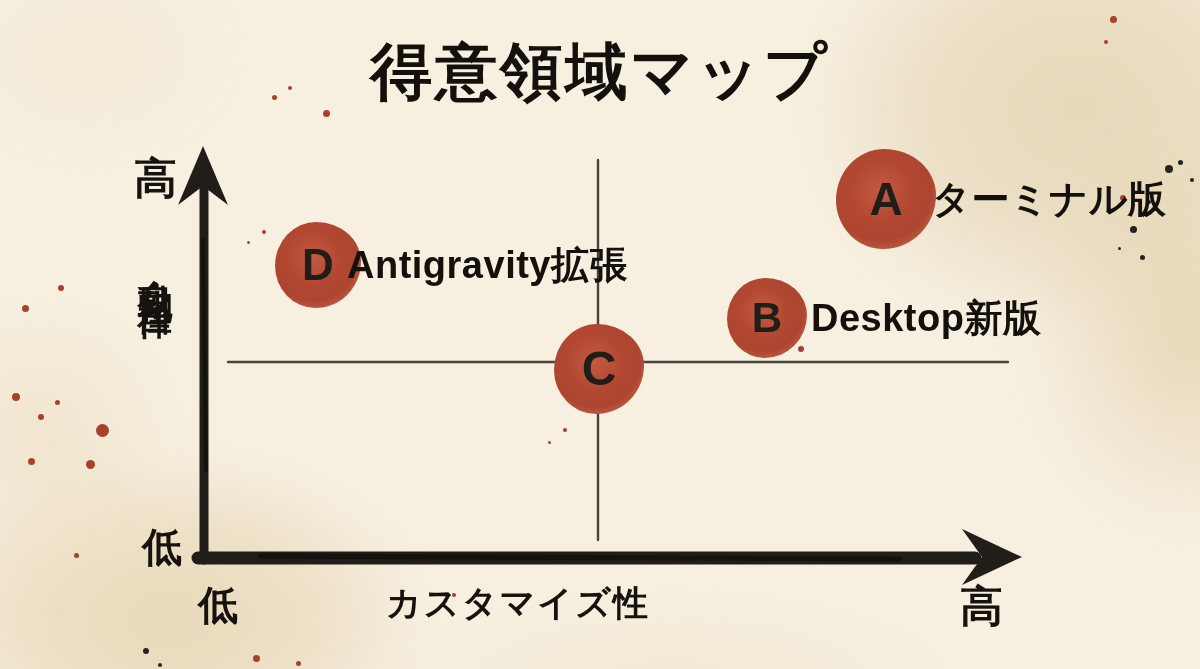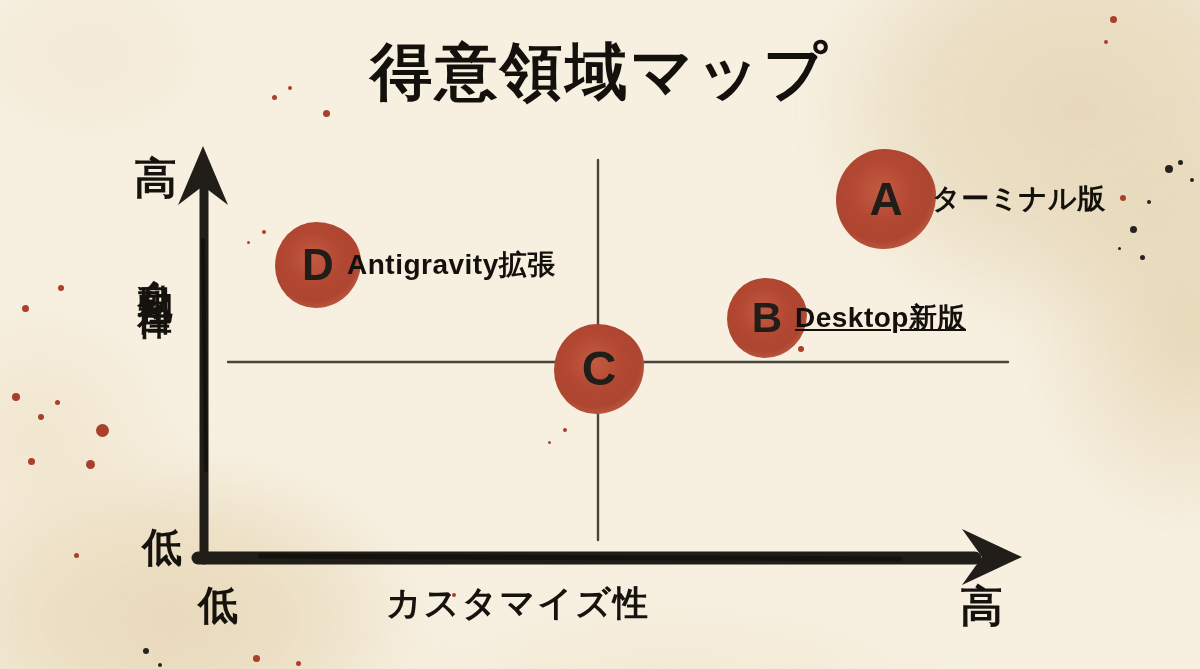--- a/index.html
+++ b/index.html
@@ -52,31 +52,31 @@
     background:radial-gradient(circle at 40% 60%,rgba(206,122,96,.55) 0%,rgba(206,122,96,.25) 55%,rgba(206,122,96,0) 100%);
     border-radius:55% 45% 50% 50% / 48% 55% 45% 52%;
     filter:blur(6px);transform:translate(-7px,9px);
   }
   .letter{
     position:absolute;left:0;top:0;text-align:center;z-index:2;
     font-weight:600;color:#211d18;
   }
   .plabel{
     position:absolute;white-space:nowrap;z-index:2;
-    font-size:28px;font-weight:700;color:#14100c;letter-spacing:.5px;
+    font-size:38px;font-weight:700;color:#14100c;letter-spacing:.5px;
   }
   
   .pA{left:836px;top:149px;width:100px;height:100px;}
   .pA .blob{width:100px;height:100px;}
   .pA .letter{width:100px;line-height:100px;font-size:46px;}
   .pA .plabel{left:96px;top:50%;transform:translateY(-50%);}
   .pB{left:727px;top:278px;width:80px;height:80px;}
   .pB .blob{width:80px;height:80px;}
   .pB .letter{width:80px;line-height:80px;font-size:42px;}
-  .pB .plabel{left:68px;top:50%;transform:translateY(-50%);text-decoration:underline;}
+  .pB .plabel{left:84px;top:50%;transform:translateY(-50%);}
   .pC{left:554px;top:324px;width:90px;height:90px;}
   .pC .blob{width:90px;height:90px;}
   .pC .letter{width:90px;line-height:90px;font-size:48px;}
   .pC .plabel{left:72px;top:64px;}
   .pD{left:275px;top:222px;width:86px;height:86px;}
   .pD .blob{width:86px;height:86px;}
   .pD .letter{width:86px;line-height:86px;font-size:44px;}
   .pD .plabel{left:72px;top:50%;transform:translateY(-50%);}
 </style>
 </head>

